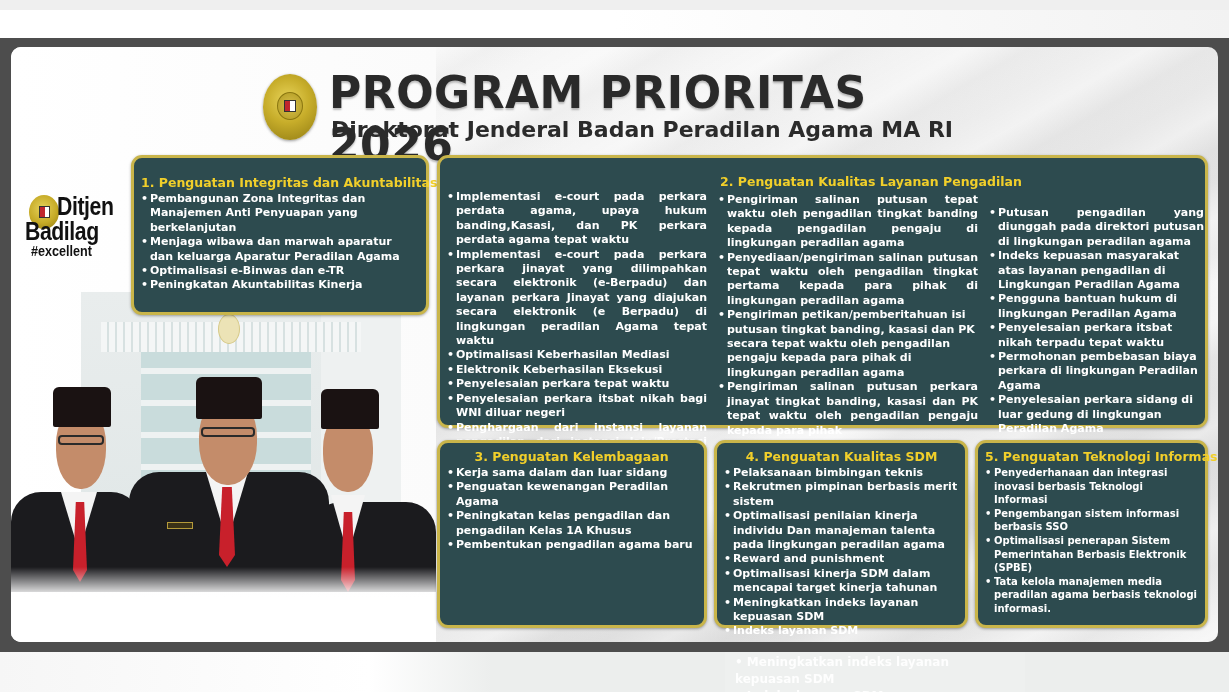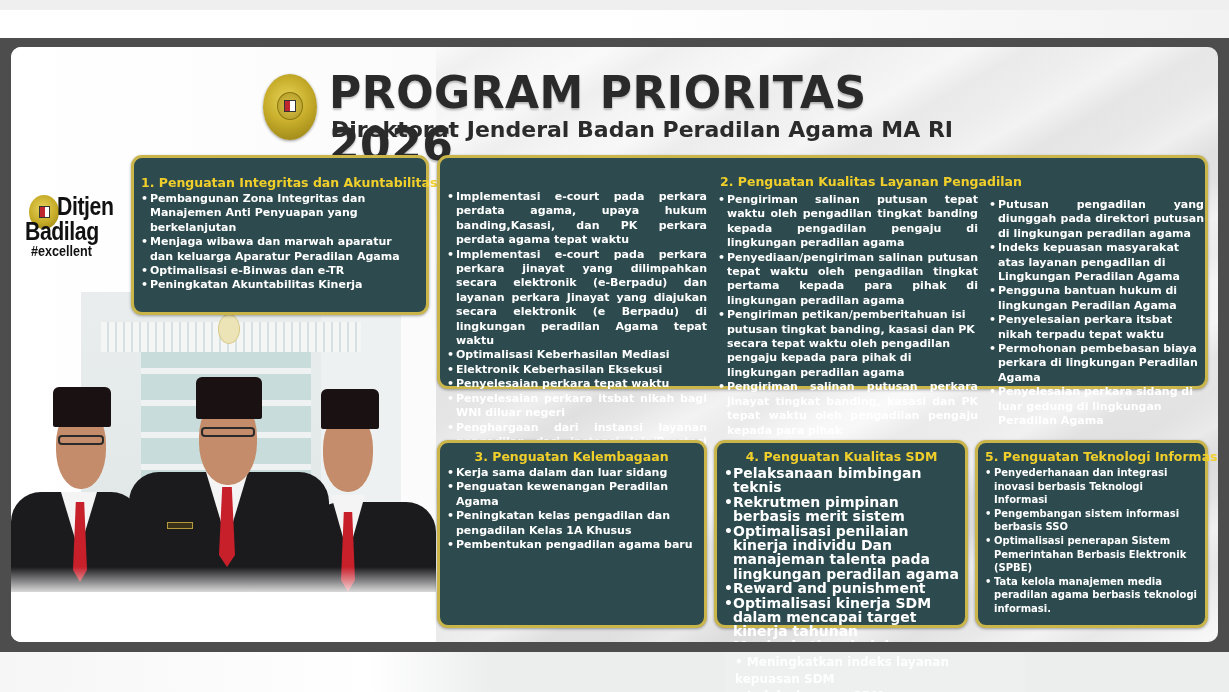--- a/index.html
+++ b/index.html
@@ -125,33 +125,33 @@
   }
   .card ul { list-style: none; }
   .card li {
     position: relative; padding-left: 9px;
     font-size: 11px; line-height: 14.4px;
   }
   .card li::before { content: "•"; position: absolute; left: 0; top: 0; }
   .card.justify li { text-align: justify; }
   #card1 { left: 120px; top: 108px; width: 298px; height: 160px; padding: 17px 10px 0 7px; }
   #card1 h3 { margin-bottom: 1px; }
-  #card2 { left: 426px; top: 108px; width: 771px; height: 234px; }
+  #card2 { left: 426px; top: 108px; width: 771px; height: 273px; }
   #card2 h3 { position: absolute; left: 280px; top: 16px; width: 260px; text-align: left; }
   #card2 .col { position: absolute; }
   #card2 .c1 { left: 7px; top: 32px; width: 260px; }
   #card2 .c2 { left: 278px; top: 32px; width: 260px; }
-  #card2 .c3 { left: 549px; top: 40px; width: 215px; }
+  #card2 .c3 { left: 549px; top: 48px; width: 215px; }
   #card3 { left: 426px; top: 393px; width: 270px; height: 188px; padding: 6px 8px 0 7px; }
   #card4 { left: 703px; top: 393px; width: 254px; height: 188px; padding: 6px 6px 0 7px; }
   #card5 { left: 964px; top: 393px; width: 233px; height: 188px; padding: 6px 6px 0 7px; }
   #card5 li { font-size: 10px; line-height: 13.6px; }
   #card5 h3 { margin-bottom: 1px; }
   #card3 h3, #card4 h3 { margin-bottom: 1px; }
-  #card4 li { font-size: 14px; }
+  #card4 li { font-size: 11px; }
 </style>
 </head>
 <body>
 
 <div class="topstrip"></div>
 <div class="topwhite"></div>
 <div class="frame"></div>
 
 <div class="canvas">
   <div class="left-white"></div>

